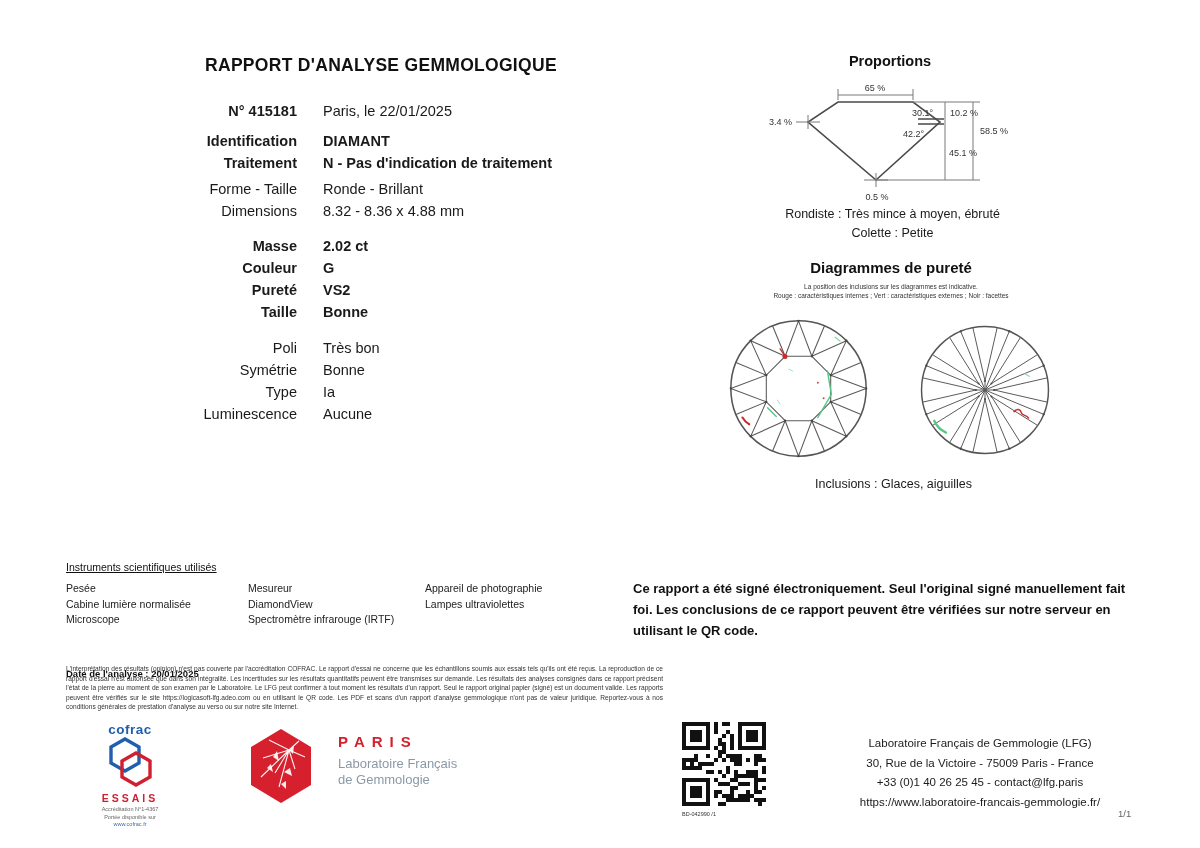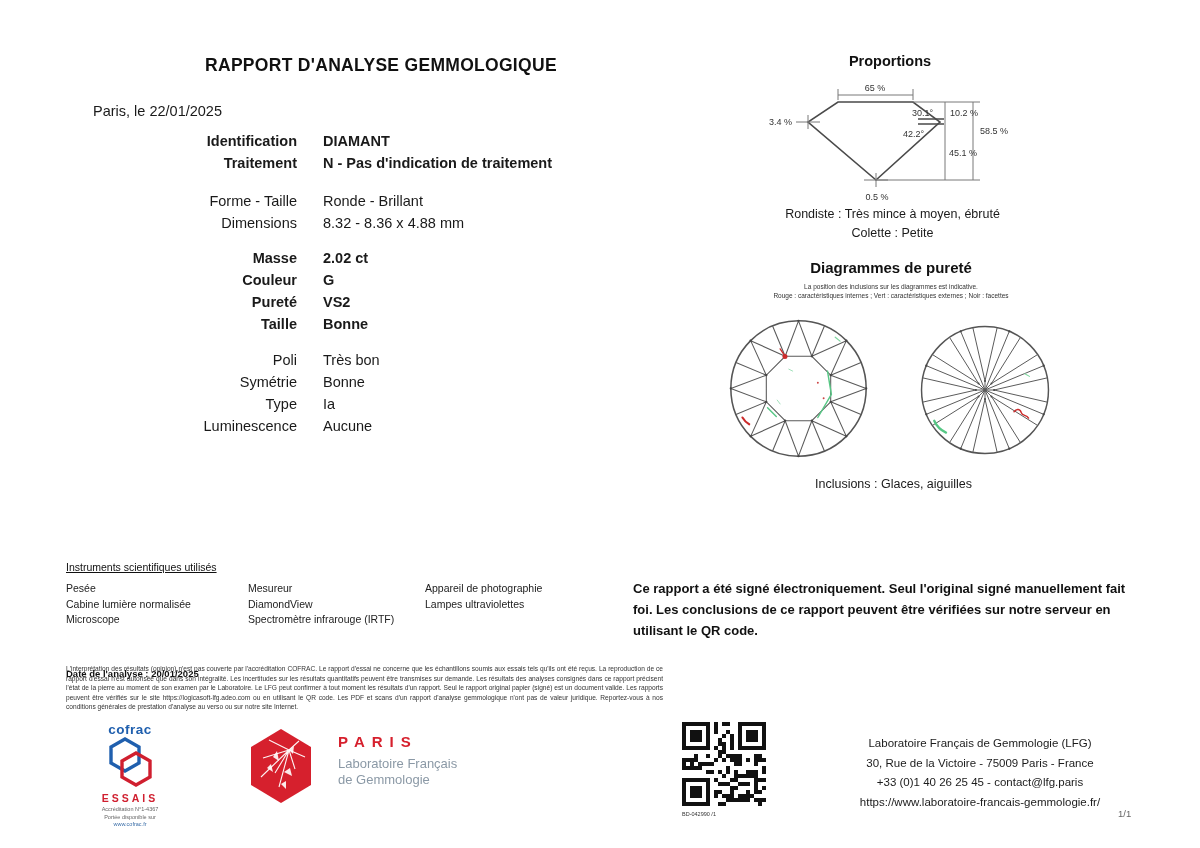--- a/index.html
+++ b/index.html
@@ -8,21 +8,21 @@
   .abs{position:absolute;}
   
   .title{left:205px;top:55px;font-size:17.5px;font-weight:bold;letter-spacing:.3px;color:#111;}
   
   .fields{left:67px;top:100px;width:560px;}
   .frow{display:flex;line-height:22px;font-size:14.5px;}
   .flabel{width:230px;text-align:right;}
   .fvalue{margin-left:26px;}
   .sb{font-weight:600;}
   .b .flabel,.b .fvalue{font-weight:bold;}
-  .m8{margin-top:8px}.m12{margin-top:16px}.m13{margin-top:13px}.m14{margin-top:14px}.m10{margin-top:10px}
+  .m8{margin-top:8px}.m12{margin-top:4px}.m13{margin-top:13px}.m14{margin-top:14px}.m10{margin-top:10px}
   .cmt{line-height:18px;}
   .cmt .flabel{font-size:10.5px;padding-top:3px;}
   .cmt .fvalue{font-size:11.5px;}
   
   .prop-head{left:740px;top:53px;width:300px;text-align:center;font-size:14.5px;font-weight:bold;color:#111;}
   .prop-svg{left:740px;top:78px;}
   .prop-notes{left:735px;top:205px;width:315px;text-align:center;font-size:12.5px;line-height:19px;color:#1a1a1a;}
   .pur-head{left:741px;top:259px;width:300px;text-align:center;font-size:15px;font-weight:bold;color:#111;}
   .pur-sub{left:741px;top:283px;width:300px;text-align:center;font-size:6.5px;line-height:8.5px;color:#333;}
   .crown-svg{left:726px;top:316px;}
@@ -56,20 +56,21 @@
 </style>
 </head>
 <body>
 
 <div class="page">
 
   <div class="abs title">RAPPORT D'ANALYSE GEMMOLOGIQUE</div>
 
   <div class="abs fields">
     <div class="frow">
+      <div class="flabel sb">N° 415181</div>
       <div class="fvalue">Paris, le 22/01/2025</div>
     </div>
     <div class="frow b m8">
       <div class="flabel">Identification</div>
       <div class="fvalue">DIAMANT</div>
     </div>
     <div class="frow b">
       <div class="flabel">Traitement</div>
       <div class="fvalue">N - Pas d'indication de traitement</div>
     </div>

